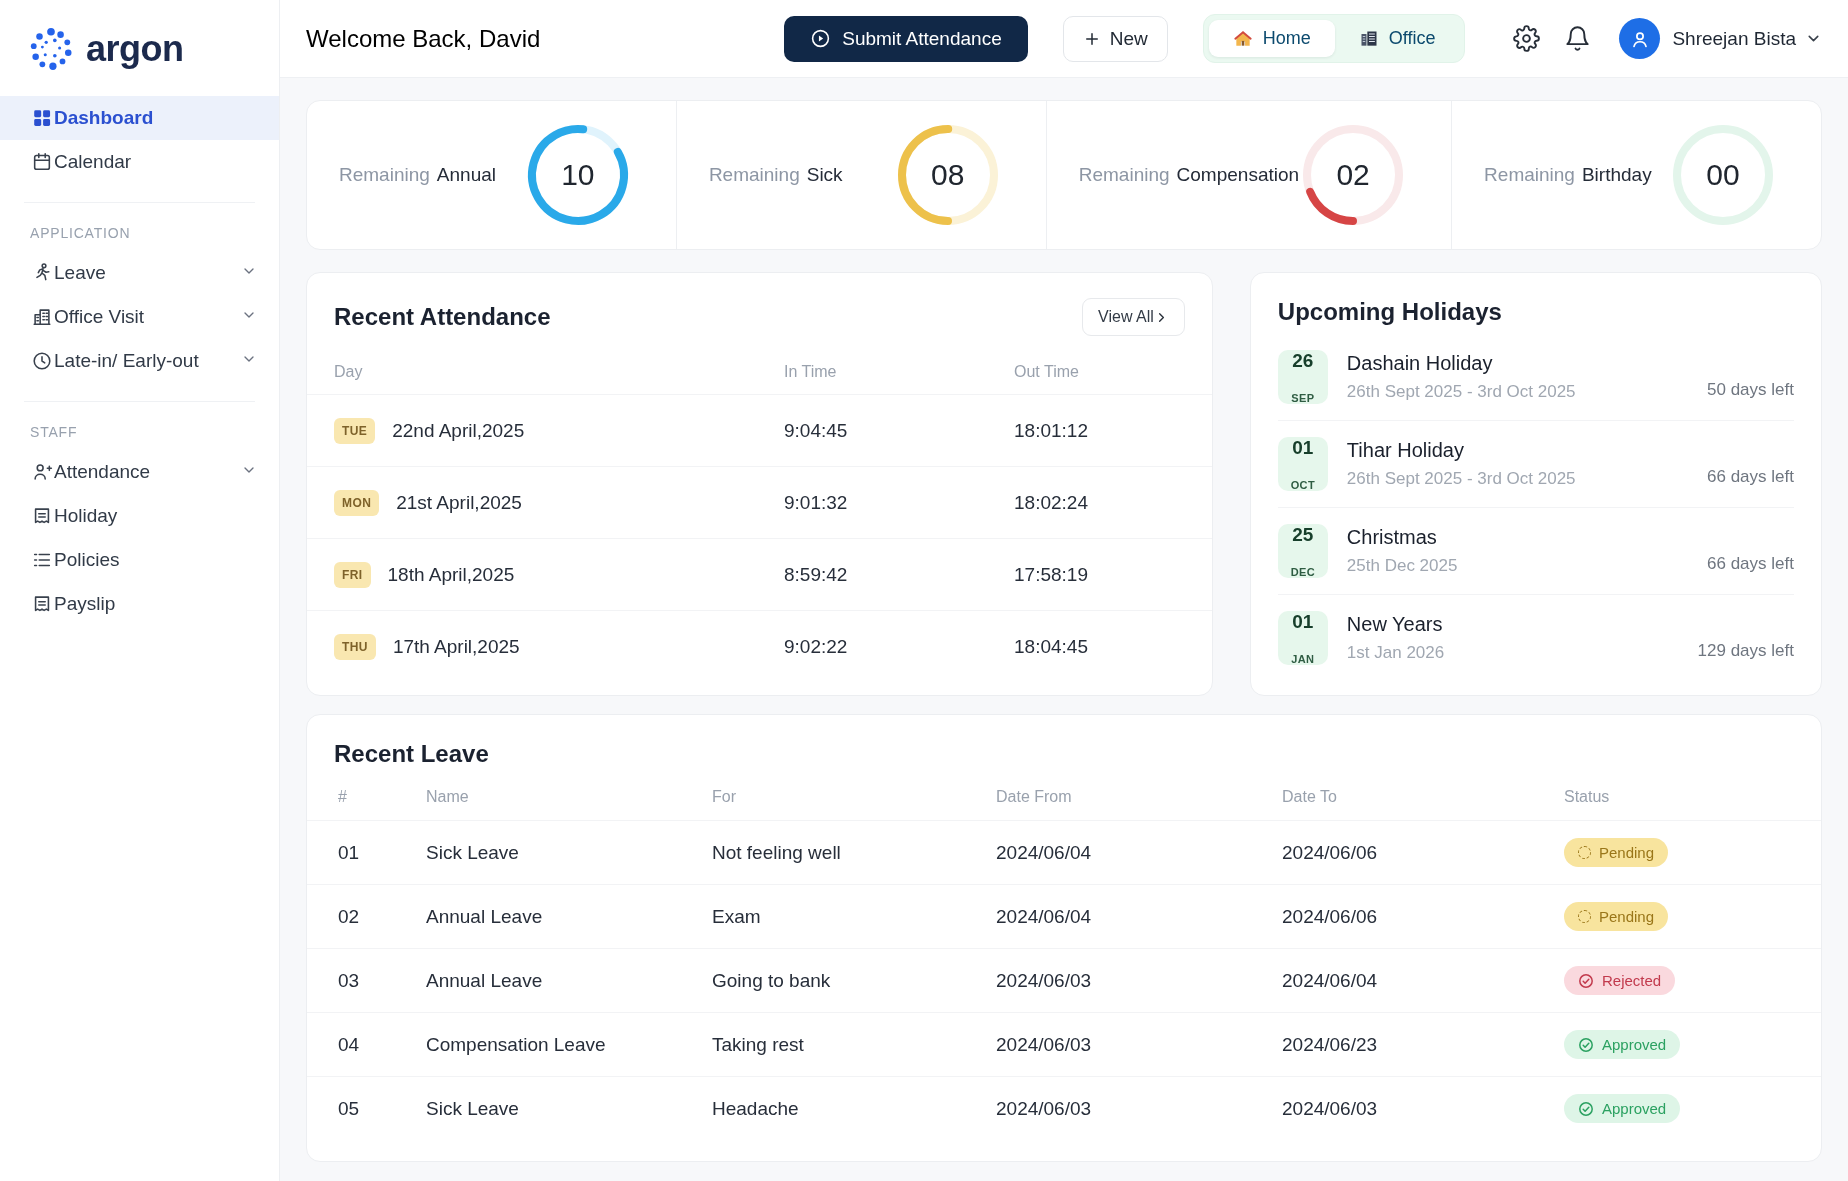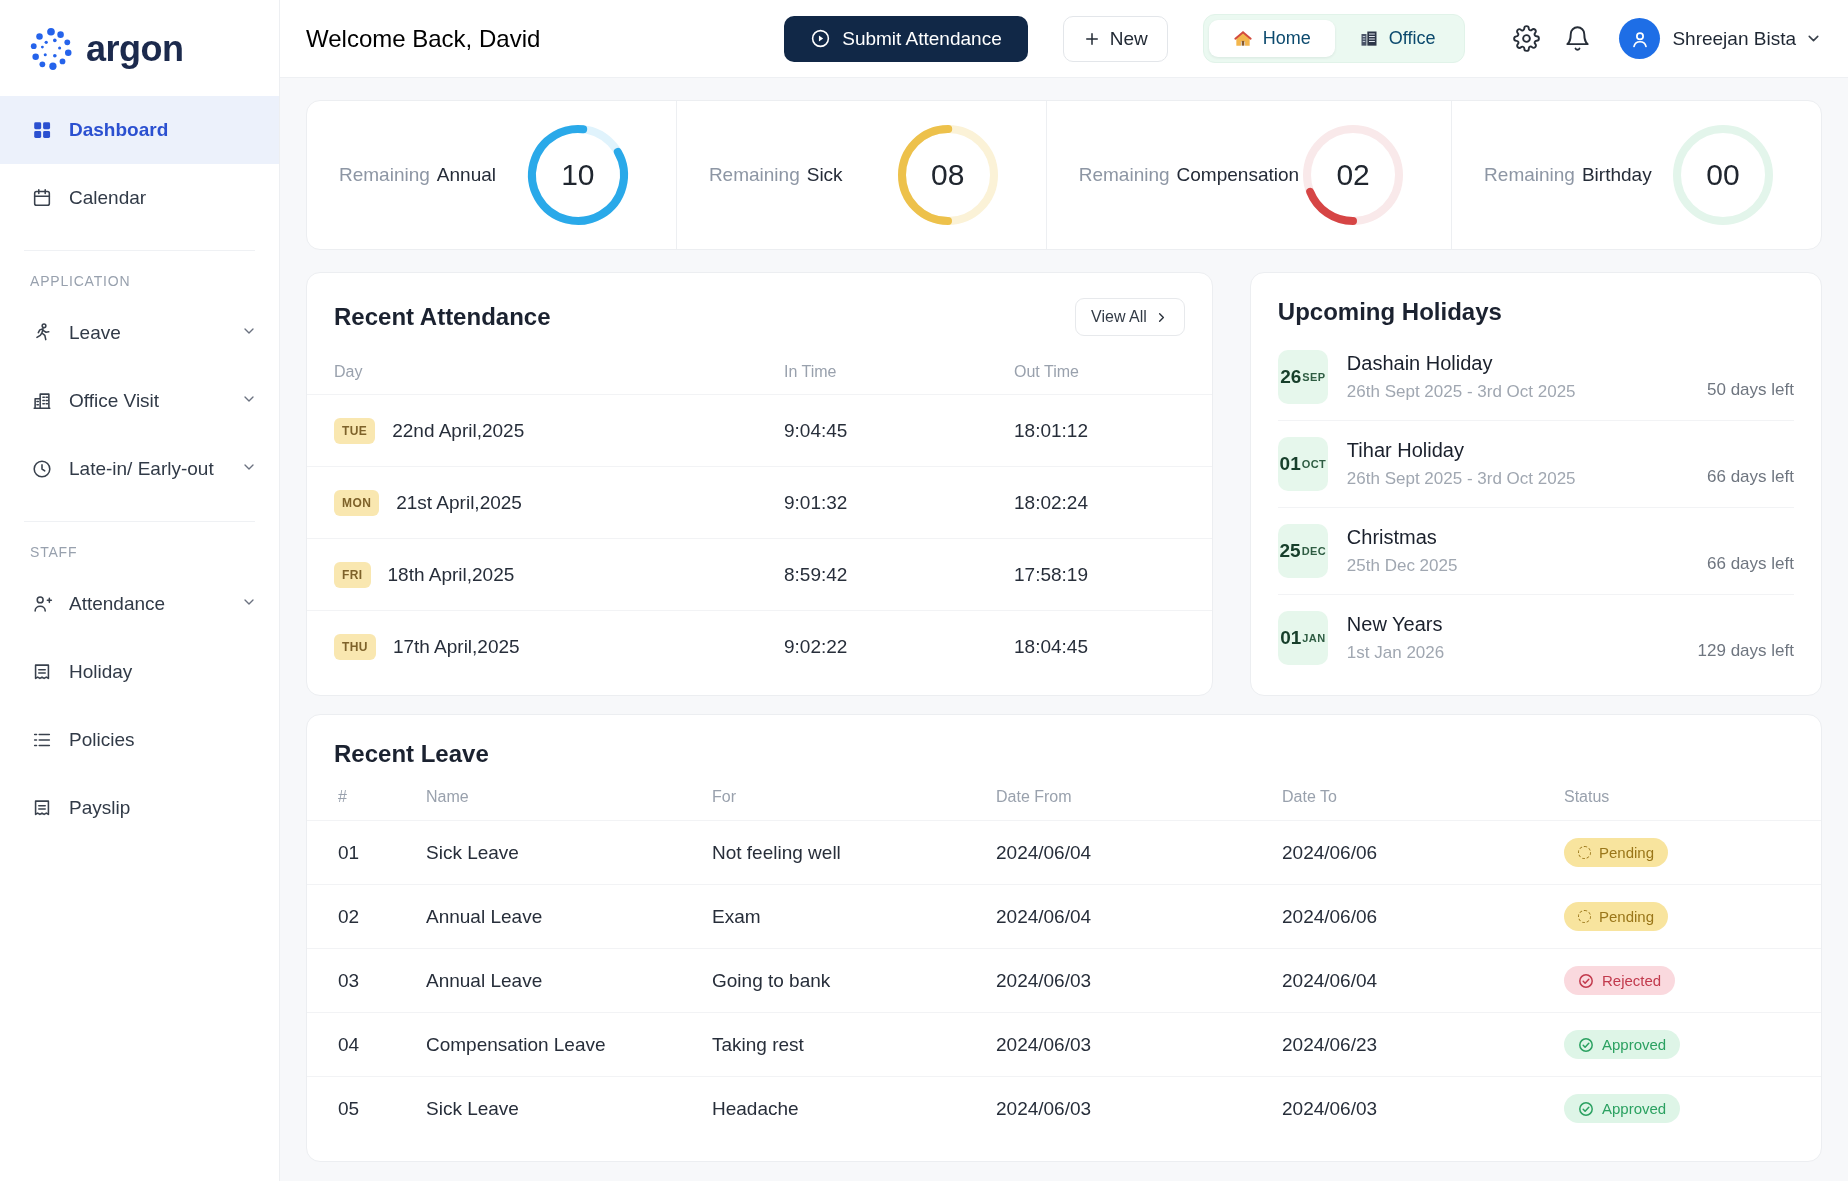--- a/index.html
+++ b/index.html
@@ -4,21 +4,21 @@
 <style>
   *{box-sizing:border-box;margin:0;padding:0}
   html,body{width:1848px;height:1181px;overflow:hidden}
   body{font-family:"Liberation Sans","DejaVu Sans",sans-serif;background:#F7F8FA;color:#232A35}
   .app{display:flex;width:1848px;height:1181px}
 
   
   .sidebar{width:280px;flex:0 0 280px;background:#fff;border-right:1px solid #EDEFF2;padding-top:20px}
   .logo{display:flex;align-items:center;gap:12px;padding:6px 28px 24px}
   .logo-text{font-size:36px;font-weight:600;color:#1C2A4D;letter-spacing:-.5px}
-  .sitem{display:flex;align-items:center;gap:15px;height:68px;padding:0 22px 0 30px;font-size:19px;color:#313A47;cursor:pointer}
+  .sitem{display:flex;align-items:center;height:44px;padding:0 22px 0 30px;font-size:19px;color:#313A47;cursor:pointer}
   .sitem .sic{width:24px;height:24px;flex:0 0 24px;display:flex;align-items:center;justify-content:center}
   .sitem .sic svg{stroke:#39414D;fill:none;stroke-width:1.7;stroke-linecap:round;stroke-linejoin:round}
   .sitem.active{background:#ECF1FB;color:#2B50D0;font-weight:600}
   .sitem .chev{margin-left:auto}
   .chev svg{stroke:#6B7280;fill:none;stroke-width:2;stroke-linecap:round;stroke-linejoin:round}
   .sdiv{border:0;border-top:1px solid #EFF1F4;margin:18px 24px 6px}
   .slabel{padding:0 30px;margin:22px 0 10px;font-size:14px;letter-spacing:.8px;color:#98A1AE}
 
   
   .content{flex:1;display:flex;flex-direction:column;min-width:0}
@@ -51,35 +51,35 @@
   .stat-top{color:#8D96A4}
   .stat-bottom{color:#252C38}
   .ring{position:relative;width:108px;height:108px;flex:0 0 108px}
   .ring svg{position:absolute;inset:0}
   .ring-num{position:absolute;inset:0;display:flex;align-items:center;justify-content:center;font-size:30px;color:#20262F}
 
   
   .mid{display:grid;grid-template-columns:1.585fr 1fr;gap:37px;height:424px;margin-bottom:18px}
   .card-head{display:flex;align-items:center;justify-content:space-between;padding:25px 27px 14px}
   .card-title{font-size:24px;font-weight:600;color:#1B2230}
-  .btn-viewall{display:inline-flex;align-items:center;gap:7px;background:#fff;border:1px solid #E7E9EC;border-radius:9px;padding:9px 15px;font-size:16px;color:#333B46;cursor:pointer;font-family:inherit}
+  .btn-viewall{display:inline-flex;align-items:center;background:#fff;border:1px solid #E7E9EC;border-radius:9px;padding:9px 15px;font-size:16px;color:#333B46;cursor:pointer;font-family:inherit}
   .btn-viewall svg{stroke:#2A313B;fill:none;stroke-width:2.2;stroke-linecap:round;stroke-linejoin:round}
 
   
   .att-grid{display:grid;grid-template-columns:450px 230px 1fr;align-items:center;padding:0 27px}
   .att-headrow{height:44px;font-size:16px;color:#99A1AD}
   .att-row{height:72px;font-size:19px;color:#272E3A;border-top:1px solid #F2F3F5}
   .att-day{display:flex;align-items:center;gap:17px}
   .day-badge{background:#F9E7B0;color:#7E622A;font-size:12px;font-weight:600;letter-spacing:.4px;border-radius:6px;padding:6px 8px}
 
   
   .hol-list{padding:4px 27px 0}
   .hol-row{display:grid;grid-template-columns:50px 1fr auto;column-gap:19px;align-items:center;padding:16px 0}
   .hol-row + .hol-row{border-top:1px solid #F2F3F5}
-  .hol-badge{width:50px;height:54px;background:#E6F7EC;border-radius:10px;display:flex;flex-direction:row;align-items:center;justify-content:center;gap:1px}
+  .hol-badge{width:50px;height:54px;background:#E6F7EC;border-radius:10px;display:flex;flex-direction:column;align-items:center;justify-content:space-between;gap:1px}
   .hol-day{font-size:19px;font-weight:700;color:#173F2B}
   .hol-mon{font-size:11px;font-weight:700;letter-spacing:.4px;color:#2F5D43}
   .hol-name{font-size:20px;font-weight:500;color:#1A202C;margin-bottom:7px}
   .hol-range{font-size:17px;color:#A0A7B1}
   .hol-left{font-size:17px;color:#6F7680;align-self:end;padding-bottom:4px;white-space:nowrap}
 
   
   .leave-card{min-height:448px}
   .lv-grid{display:grid;grid-template-columns:88px 286px 284px 286px 282px 1fr;align-items:center;padding:0 31px}
   .lv-headrow{height:46px;font-size:16px;color:#99A1AD}

